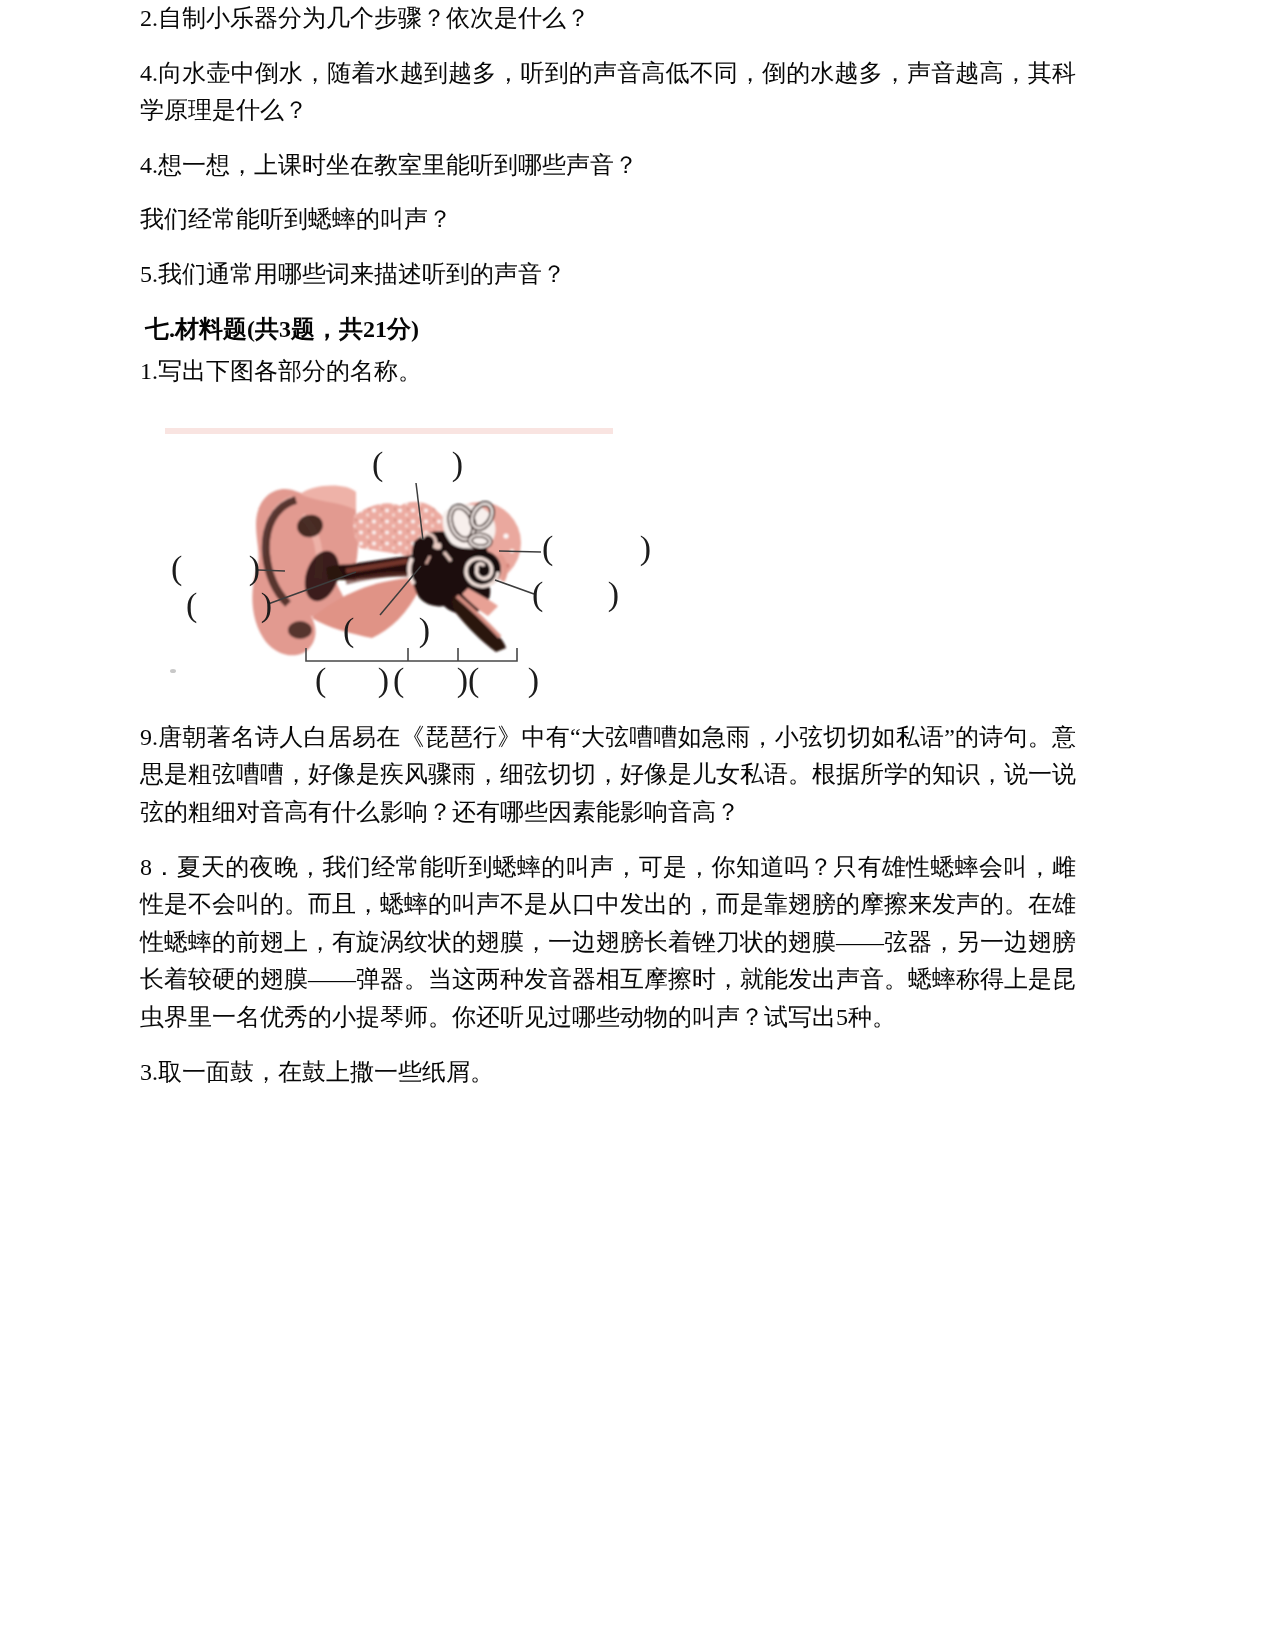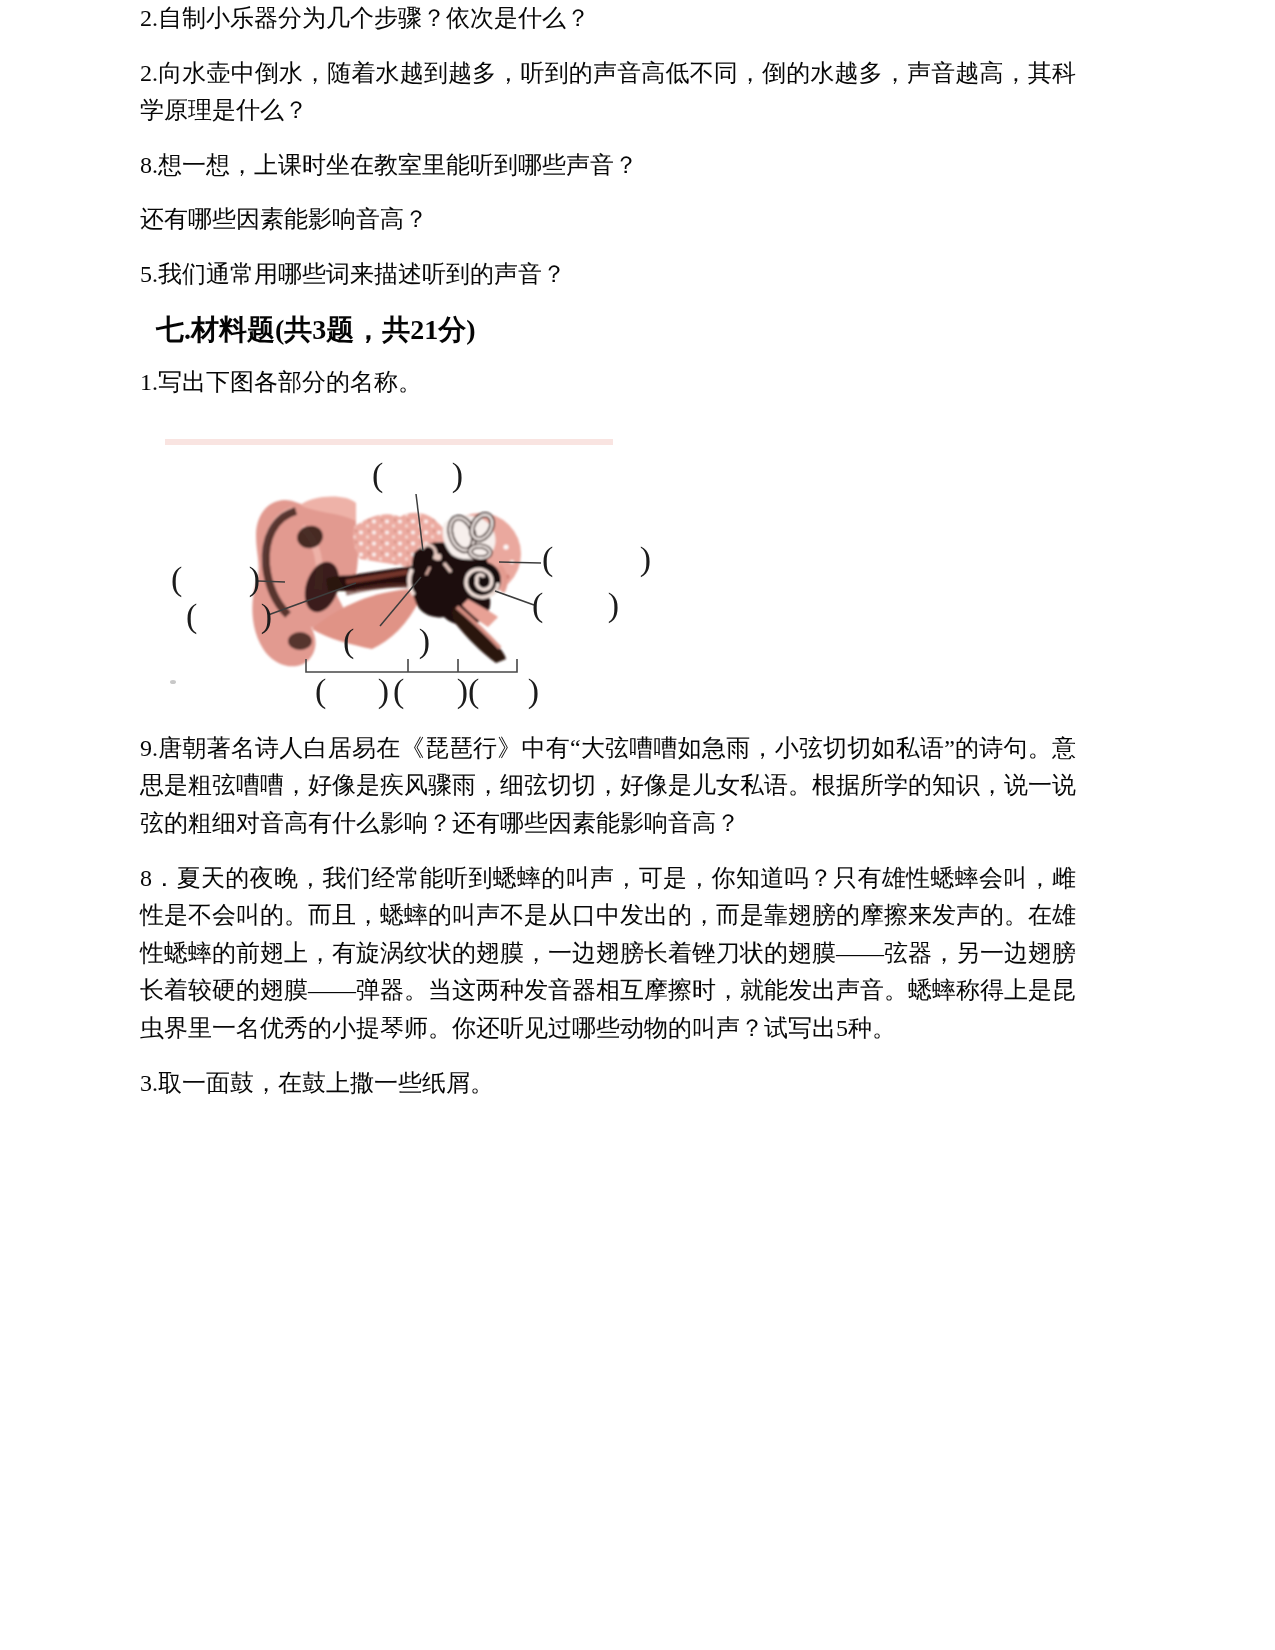--- a/index.html
+++ b/index.html
@@ -1,21 +1,21 @@
 <!DOCTYPE html>
 <html><head>
 <meta charset="utf-8">
 <style>
   html,body{margin:0;padding:0;background:#ffffff;}
   body{width:1275px;height:1650px;position:relative;overflow:hidden;
        font-family:"Liberation Serif","DejaVu Serif",serif;color:#000;}
   .content{position:absolute;left:140px;top:0;width:936px;}
   p.q{font-size:24px;line-height:37.6px;margin:0 0 17px 0;text-align:justify;
       text-justify:inter-ideograph;color:#070707;}
-  p.h{font-size:28px;line-height:37.6px;margin:16px;font-weight:700;color:#050505;}
+  p.h{font-size:24px;line-height:37.6px;margin:5px;font-weight:700;color:#050505;}
   .h7{margin-top:6px;margin-bottom:25px;}
   .h8{margin-top:0;margin-bottom:35px;}
   .q-first{margin-top:138px;}
   .q-tight{margin-bottom:0;}
   
   .figure{position:relative;width:540px;height:292px;margin:7px 0 19px 10px;}
   .figure svg{position:absolute;left:0;top:0;}
   .bk{position:absolute;display:flex;justify-content:space-between;
       font-size:34px;line-height:34px;color:#1c1c1c;
       font-family:"Liberation Serif","DejaVu Serif",serif;}
@@ -29,23 +29,23 @@
   .b7{left:165px;top:255px;width:74px;}
   .b8{left:243px;top:255px;width:75px;}
   .b9{left:318px;top:255px;width:71px;}
 </style>
 </head>
 <body>
 
 <div class="content">
 
   <p class="q q-first">2.自制小乐器分为几个步骤？依次是什么？</p>
-  <p class="q">2.向水壶中倒水，随着水越到越多，听到的声音高低不同，倒的水越多，声音越高，其科学原理是什么？</p>
-  <p class="q">8.想一想，上课时坐在教室里能听到哪些声音？</p>
-  <p class="q">还有哪些因素能影响音高？</p>
+  <p class="q">4.向水壶中倒水，随着水越到越多，听到的声音高低不同，倒的水越多，声音越高，其科学原理是什么？</p>
+  <p class="q">4.想一想，上课时坐在教室里能听到哪些声音？</p>
+  <p class="q">我们经常能听到蟋蟀的叫声？</p>
   <p class="q">5.我们通常用哪些词来描述听到的声音？</p>
 
   <p class="h h7">七.材料题(共3题，共21分)</p>
 
   <p class="q">1.写出下图各部分的名称。</p>
 
   <div class="figure">
     <svg width="540" height="292" viewBox="0 0 540 292">
       <defs>
         <filter id="soft" x="-10%" y="-10%" width="120%" height="120%">

